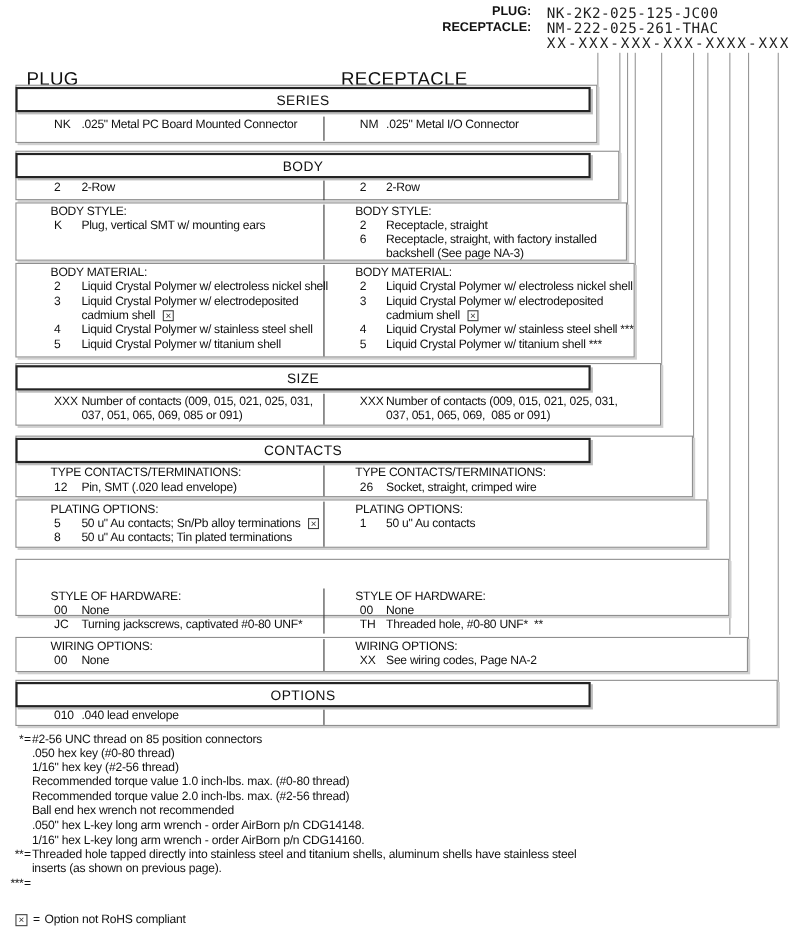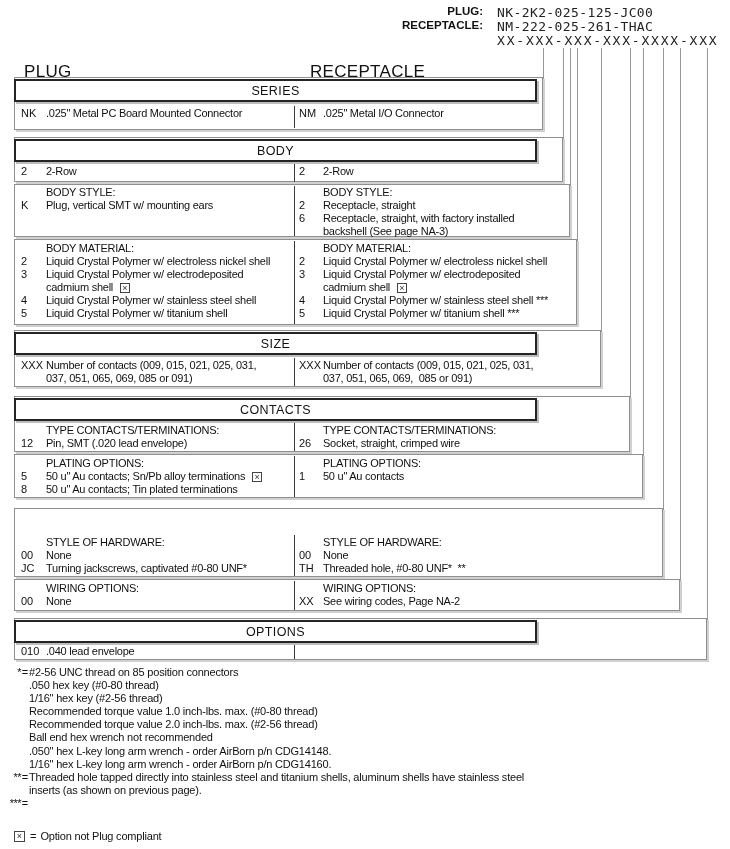--- a/index.html
+++ b/index.html
@@ -15,21 +15,21 @@
   .collabel{position:absolute;font-size:17px;letter-spacing:.3px;}
   
   .block{position:absolute;border:1px solid #8f8f8f;background:#fff;box-shadow:2px 2px 0 #d0d0d0;box-sizing:border-box;}
   
   .sechead{position:absolute;left:14px;width:519px;height:19px;border:2px solid #242424;background:#fff;
            box-shadow:2px 2px 0 #bdbdbd;display:flex;align-items:center;justify-content:center;
            font-size:12.5px;letter-spacing:.4px;}
   
   .colL{position:absolute;left:6px;width:270px;}
   .colR{position:absolute;left:284px;width:280px;}
-  .row{display:flex;line-height:13px;}
+  .row{display:flex;line-height:13px;margin-left:28px;}
   .code{flex:none;width:25px;white-space:pre;}
   .colR .code{width:24px;}
   .txt{white-space:pre;letter-spacing:-.25px;}
   .colhead{padding-left:25px;line-height:13px;white-space:pre;letter-spacing:-.25px;}
   .colR .colhead{padding-left:24px;}
   .divider{position:absolute;width:1px;background:#3a3a3a;}
   
   .rx{display:inline-block;width:8px;height:8px;border:1px solid #444;line-height:8px;font-size:9px;
       text-align:center;margin-left:4px;vertical-align:0;color:#333;}
   
@@ -265,21 +265,21 @@
       <div class="colhead">PLATING OPTIONS:</div>
       <div>
           <div class="row">
             <span class="code">1</span>
             <span class="txt">50 u" Au contacts</span>
           </div>
         </div>
     </div>
   </div>
 
-  <div class="block" style="left:14px;top:508px;width:649px;height:69px">
+  <div class="block" style="left:14px;top:508px;width:649px;height:52px">
     <div class="divider" style="left:279px;top:26px;height:41px"></div>
     <div class="colL" style="top:27px">
       <div class="colhead">STYLE OF HARDWARE:</div>
       <div>
           <div class="row">
             <span class="code">00</span>
             <span class="txt">None</span>
           </div>
           <div class="row">
             <span class="code">JC</span>
@@ -393,16 +393,16 @@
       </div>
       <div class="fn">
         <span class="fnm">***</span>
         <span class="fne">=</span>
       </div>
     </div>
 
   <div class="legend">
     <span class="rx">×</span>
     <span class="eq">=</span>
-    <span class="fnt">Option not Plug compliant</span>
+    <span class="fnt">Option not RoHS compliant</span>
   </div>
 
 </div>
 
 </body></html>

